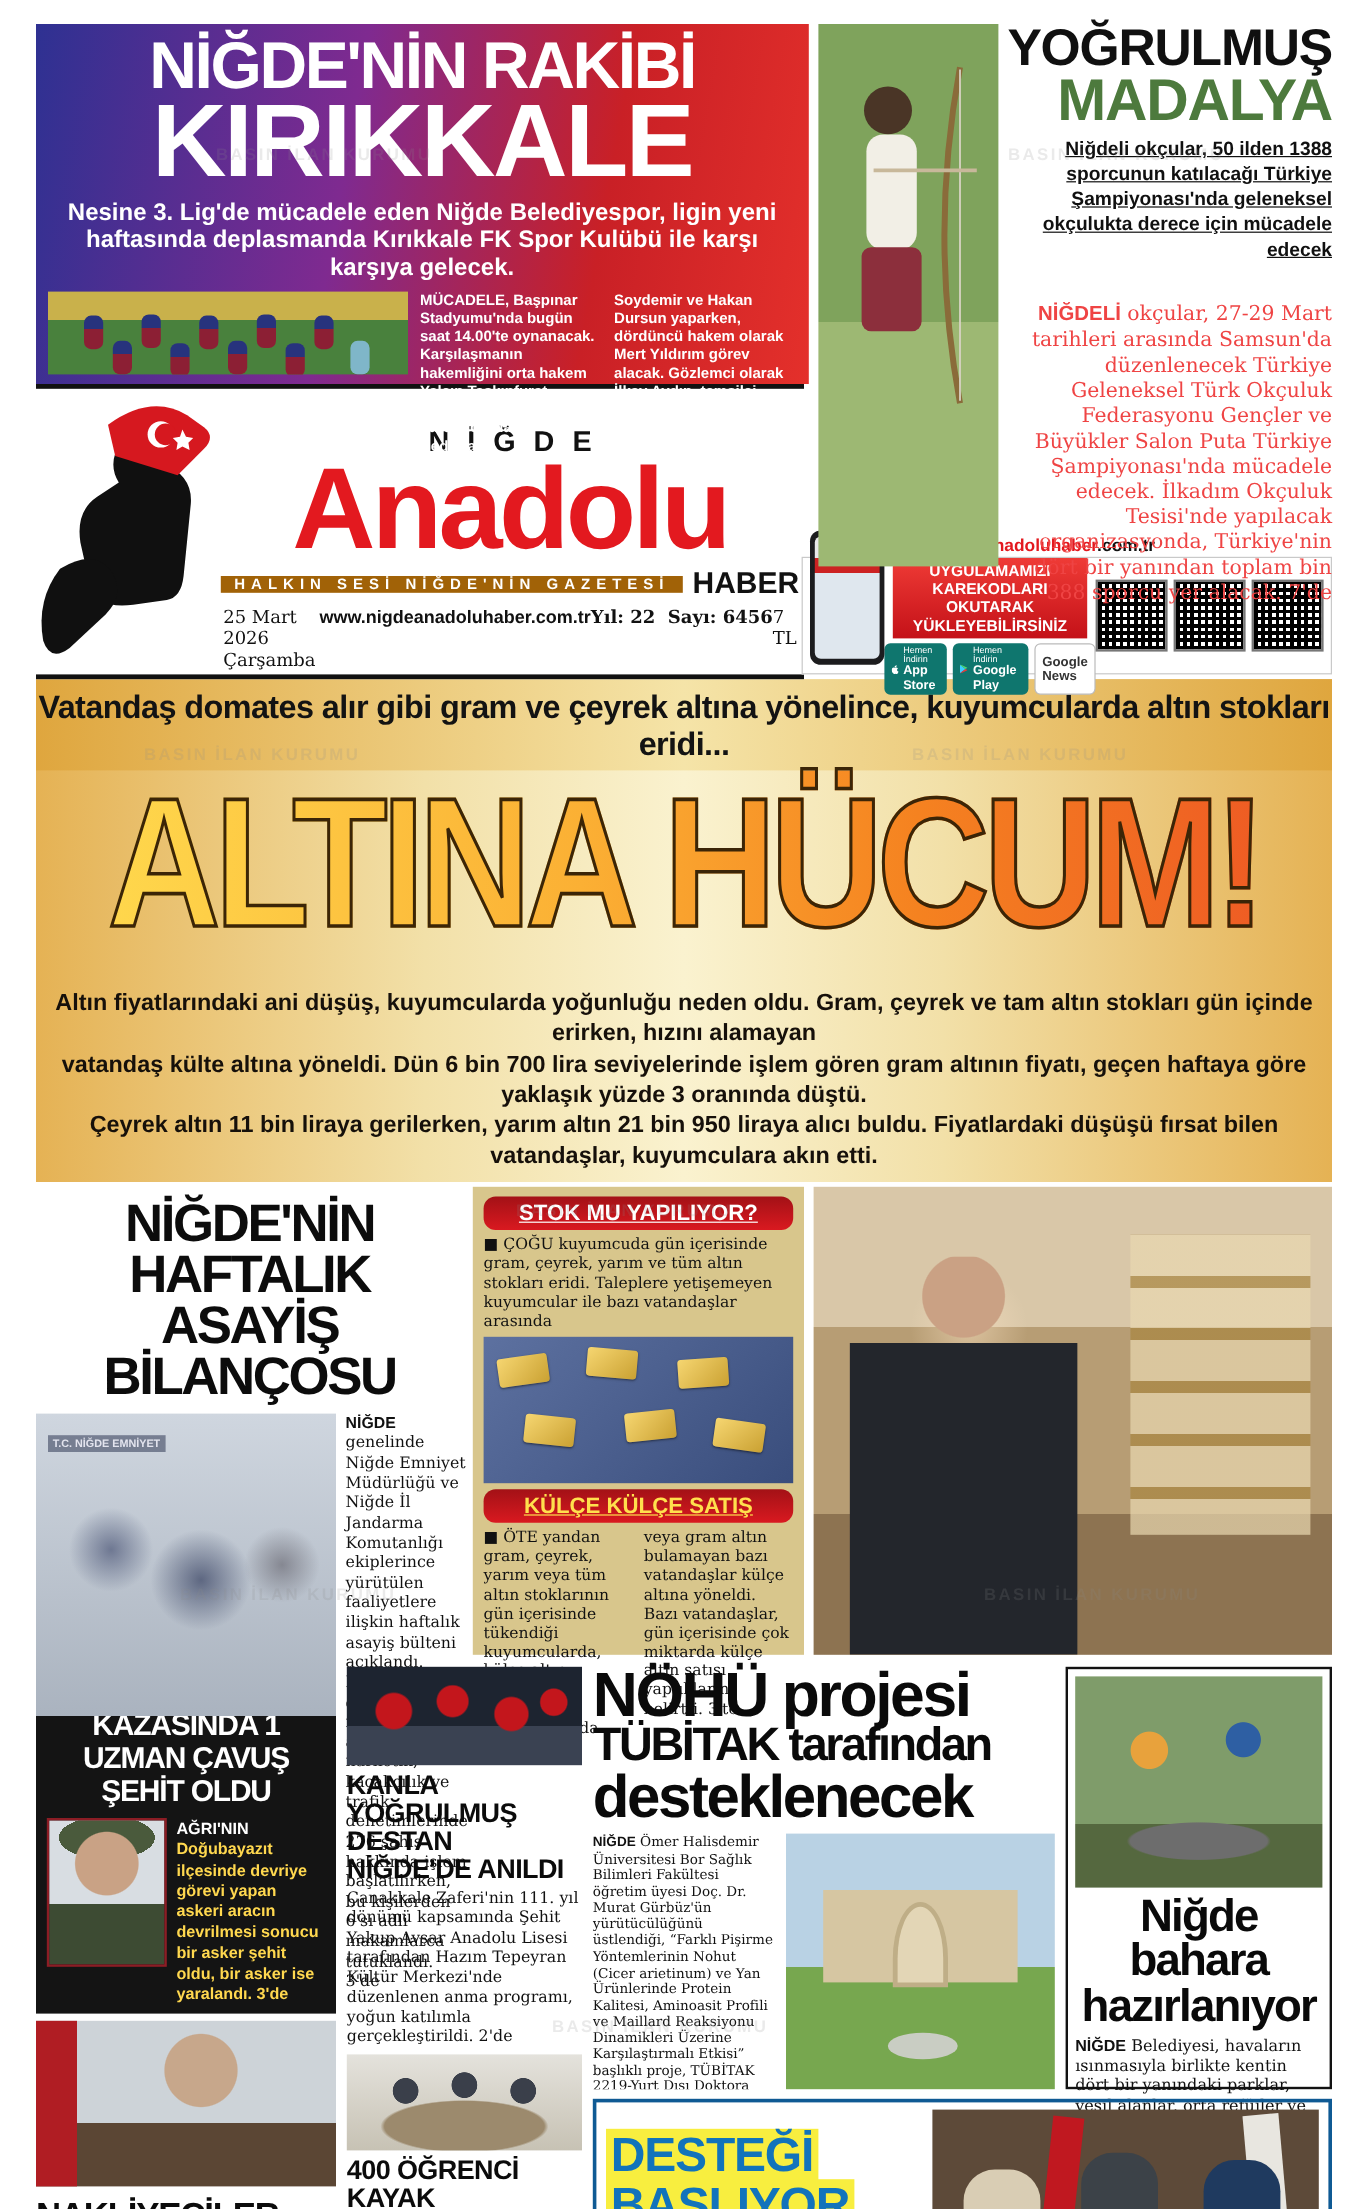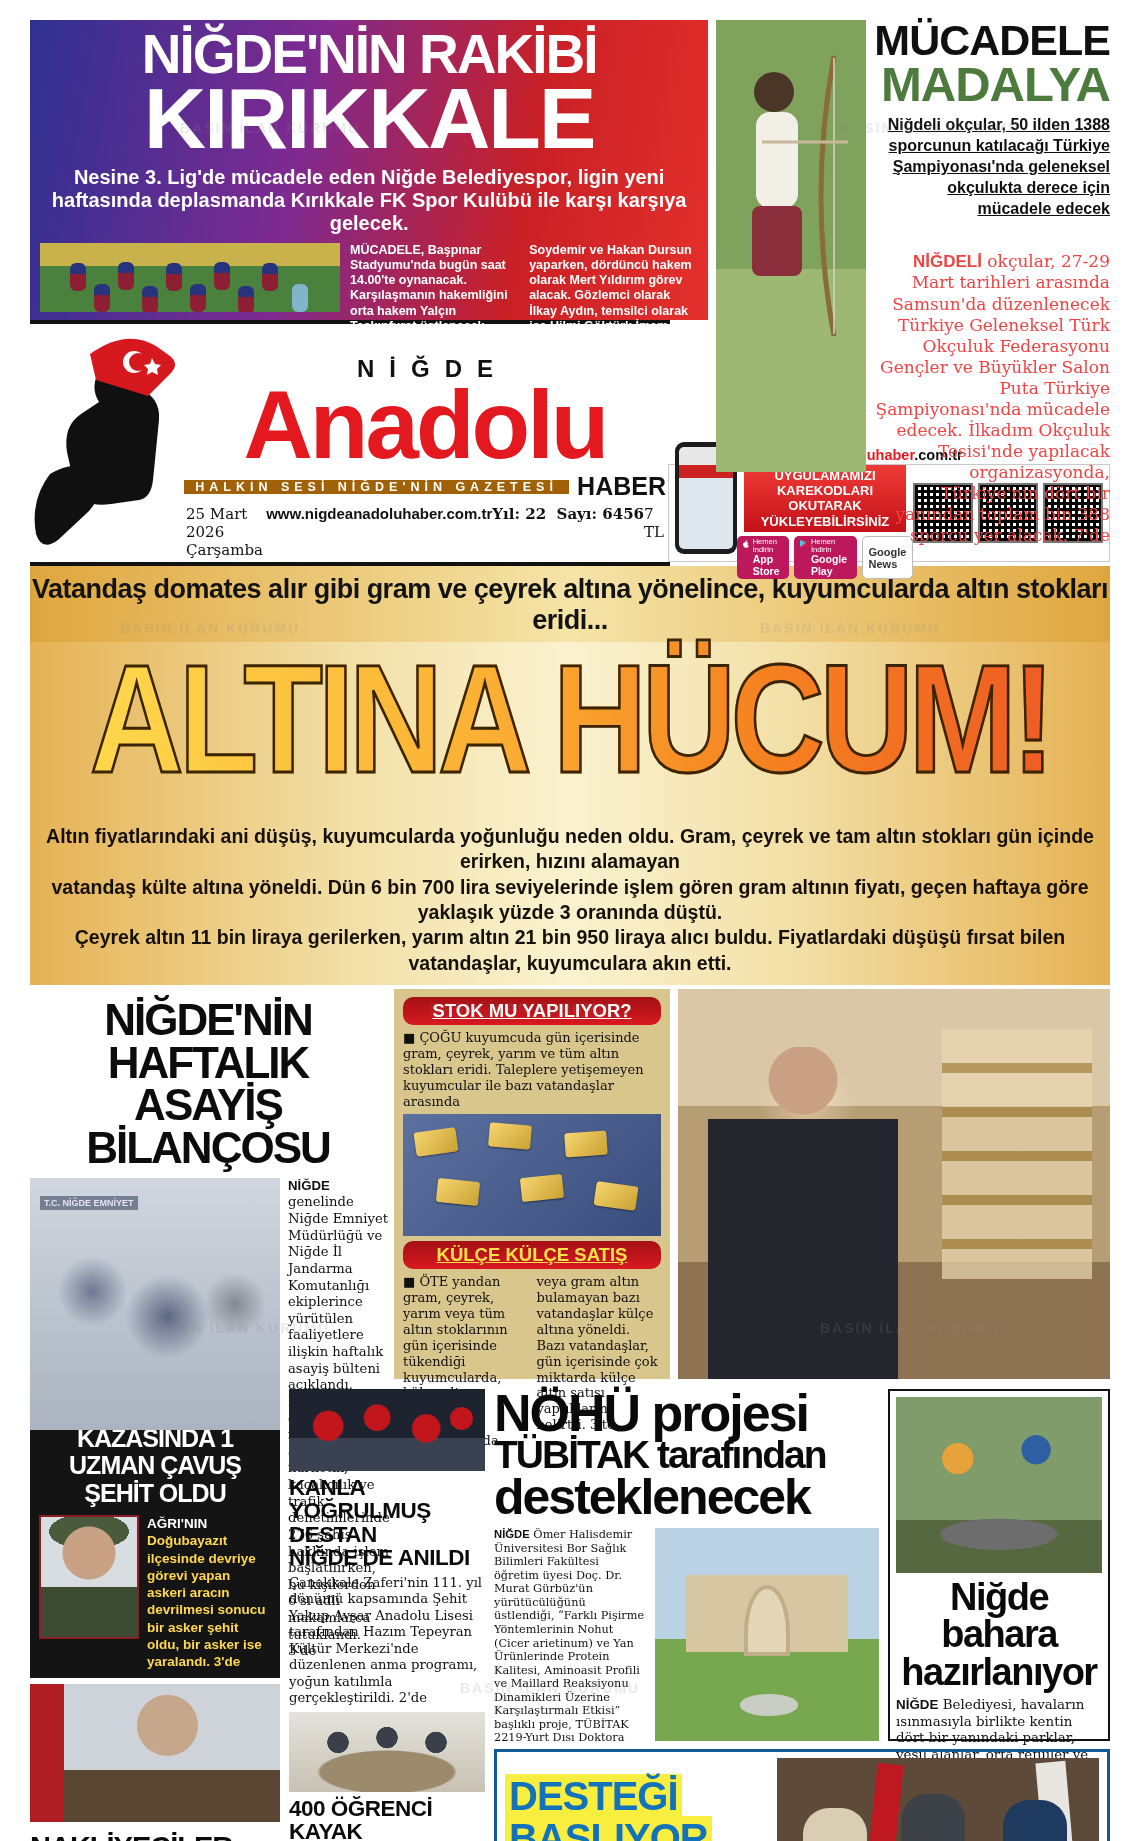--- a/index.html
+++ b/index.html
@@ -57,21 +57,21 @@
   .promo{position:absolute;right:0;bottom:4px;width:442px;height:98px;border:1px solid #c9c9c9;background:#fff;
          display:flex;align-items:center;gap:7px;padding:4px 6px;box-sizing:border-box;z-index:3;}
   .phone{width:62px;height:112px;margin-top:-30px;background:#1c1c1e;border-radius:9px;position:relative;flex-shrink:0;}
   .phone::after{content:"";position:absolute;inset:5px 4px;background:linear-gradient(180deg,#e8e8e8 0 18%,#c22 18% 30%,#dfe7ee 30% 100%);border-radius:5px;}
   .promo-mid{flex:1;min-width:0;}
   .promo-url{font-weight:800;font-size:14.5px;text-align:center;white-space:nowrap;}
   .promo-url .mid{color:#e3191f;}
   .promo-banner{background:linear-gradient(180deg,#ef3b36,#c41118);color:#fff;font-weight:800;font-size:13px;
                 text-align:center;line-height:1.18;padding:3px 2px;margin-top:2px;}
   .badges{display:flex;gap:5px;justify-content:center;margin-top:4px;align-items:stretch;}
-  .badge{background:#be185d;color:#fff;border-radius:5px;font-size:7.5px;padding:2px 6px;line-height:1.1;display:flex;gap:4px;}
+  .badge{background:#0f766e;color:#fff;border-radius:5px;font-size:7.5px;padding:2px 6px;line-height:1.1;display:flex;align-items:center;gap:4px;}
   .badge .txt b{display:block;font-size:10.5px;}
   .badge.light{background:#fff;color:#333;border:1px solid #bbb;font-size:11px;font-weight:700;align-items:center;}
   .qr-group{display:flex;gap:5px;}
   .qr{width:56px;height:56px;border:2px solid #777;background:
       repeating-linear-gradient(0deg,#000 0 3px,transparent 3px 6px),
       repeating-linear-gradient(90deg,#000 0 3px,#fff 3px 6px);}
   
   .lead{background:linear-gradient(90deg,#e5b254 0%,#f2e0a8 30%,#faf2cf 50%,#f2e0a8 70%,#e5b254 100%);}
   .kicker{background:linear-gradient(90deg,#dfa63e,#f5e4a8 50%,#dfa63e);font-size:27px;font-weight:800;
           text-align:center;padding:8px 0 6px;color:#131313;letter-spacing:-.5px;}
@@ -230,21 +230,21 @@
         <svg width="150" height="300" viewBox="0 0 150 300">
           <circle cx="58" cy="46" r="20" fill="#4a3526"></circle>
           <rect x="40" y="66" width="42" height="96" rx="14" fill="#f2efe6"></rect>
           <rect x="36" y="160" width="50" height="70" rx="8" fill="#8c2f3c"></rect>
           <path d="M118 10 Q92 150 118 290" stroke="#8a6b3a" stroke-width="5" fill="none"></path>
           <line x1="118" y1="12" x2="118" y2="288" stroke="#d8d3c4" stroke-width="1.5"></line>
           <line x1="46" y1="96" x2="132" y2="96" stroke="#c8b89a" stroke-width="3"></line>
         </svg>
       </div>
       <div class="tr-text">
-        <div class="tr-h1">MÜCADELE</div>
+        <div class="tr-h1">YOĞRULMUŞ</div>
         <div class="tr-h3">MADALYA</div>
         <div class="tr-sub">Niğdeli okçular, 50 ilden 1388 sporcunun katılacağı Türkiye Şampiyonası'nda geleneksel okçulukta derece için mücadele edecek</div>
         <div class="tr-body"><b>NİĞDELİ</b><span> okçular, 27-29 Mart tarihleri arasında Samsun'da düzenlenecek Türkiye Geleneksel Türk Okçuluk Federasyonu Gençler ve Büyükler Salon Puta Türkiye Şampiyonası'nda mücadele edecek. İlkadım Okçuluk Tesisi'nde yapılacak organizasyonda, Türkiye'nin dört bir yanından toplam bin 388 sporcu yer alacak. 7'de</span></div>
       </div>
     </div>
   </div>
 
   <div class="masthead">
     <div class="mast-left">
       <div class="ataturk-art photo">

